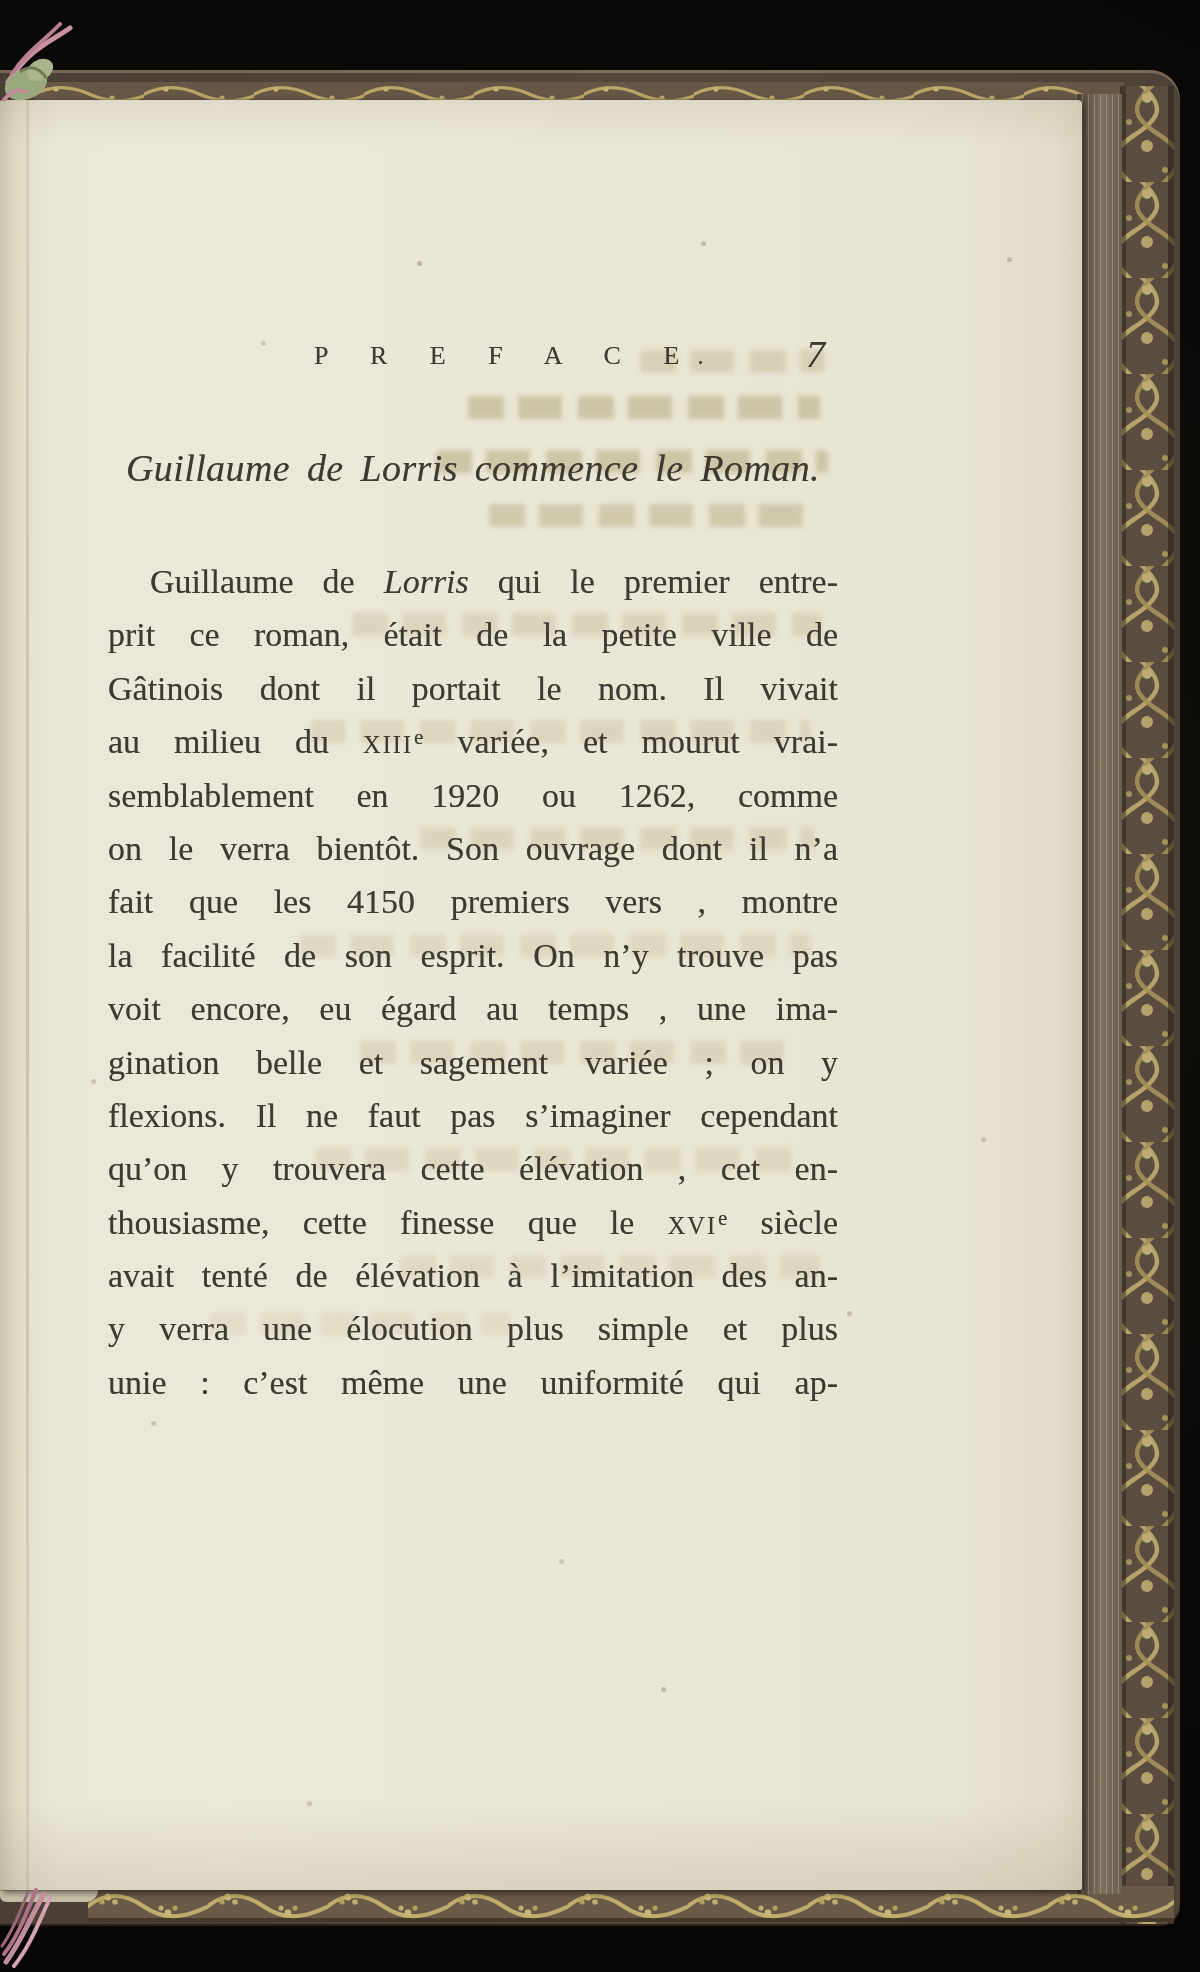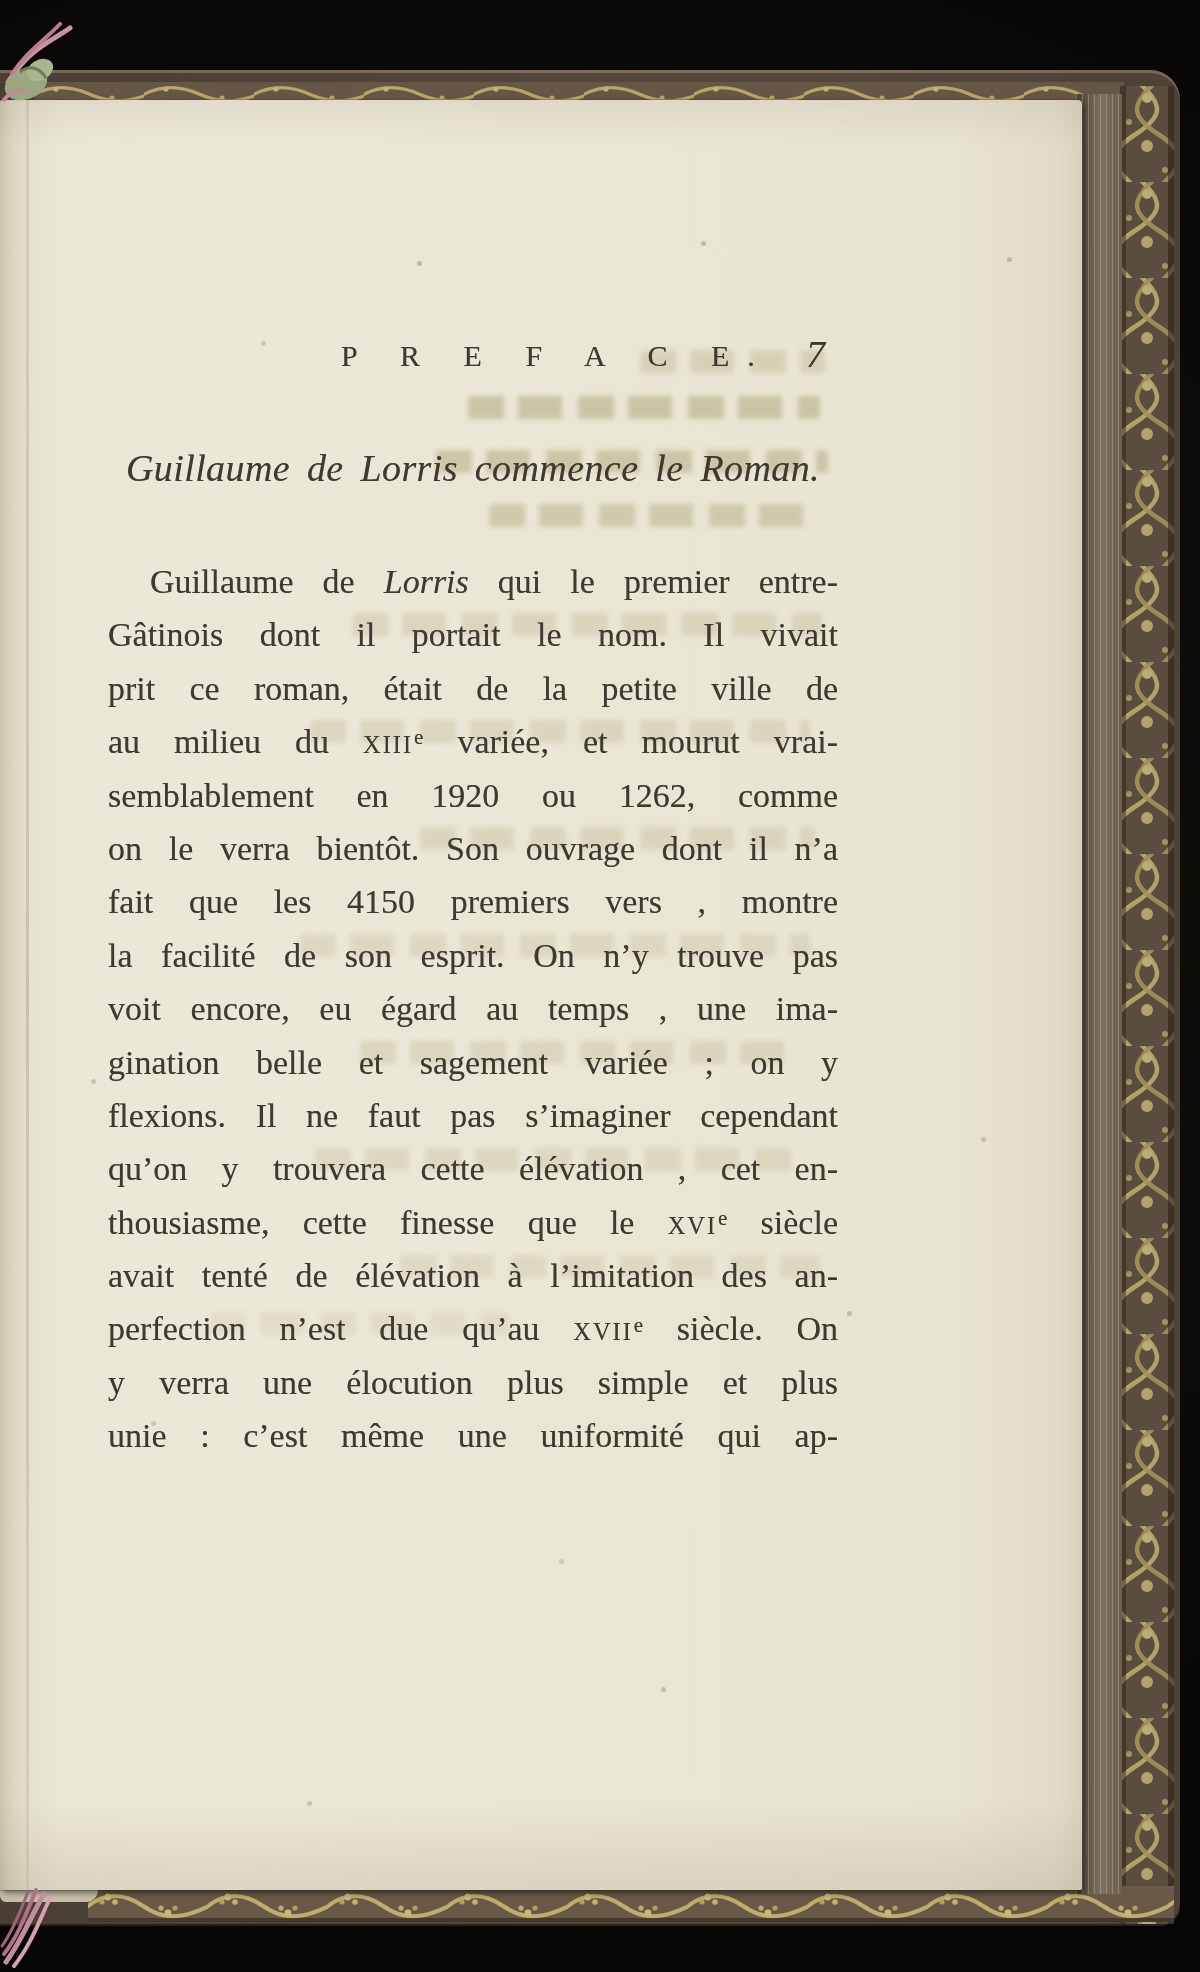--- a/index.html
+++ b/index.html
@@ -47,22 +47,22 @@
   }
   
   .page::before{
     content:"";position:absolute;left:26px;top:0;width:3px;height:100%;
     background:linear-gradient(180deg, rgba(140,125,95,.18), rgba(140,125,95,.30), rgba(140,125,95,.16));
   }
 
   
   .ink{color:#3e3a32;text-shadow:0 0 .6px rgba(62,58,50,.55);}
   .page-title{
-    left:341px;top:236px;width:420px;height:40px;line-height:40px;
-    font-size:30px;letter-spacing:18px;white-space:nowrap;
+    left:314px;top:236px;width:420px;height:40px;line-height:40px;
+    font-size:26px;letter-spacing:18px;white-space:nowrap;
   }
   .page-number{
     left:806px;top:232px;width:60px;height:44px;line-height:44px;
     font-size:38px;font-style:italic;
   }
   .section-heading{
     left:126px;top:342px;width:700px;height:52px;line-height:52px;
     font-size:38px;font-style:italic;word-spacing:7px;letter-spacing:.4px;white-space:nowrap;
   }
   .paragraph{
@@ -183,34 +183,33 @@
   </div>
 
   <div class="abs specks"></div>
 
   <div class="abs ink page-title">P R E F A C E.</div>
   <div class="abs ink page-number">7</div>
   <div class="abs ink section-heading">Guillaume de Lorris commence le Roman.</div>
 
   <div class="abs ink paragraph">
       <div class="tline indent"><span>Guillaume de </span><span class="seg-i">Lorris</span><span> qui le premier entre-</span></div>
+      <div class="tline"><span>prit ce roman, était de la petite ville de</span></div>
       <div class="tline"><span>Gâtinois dont il portait le nom. Il vivait</span></div>
-      <div class="tline"><span>prit ce roman, était de la petite ville de</span></div>
       <div class="tline"><span>au milieu du </span><span class="seg-sc">XIII</span><span class="seg-sup">e</span><span> variée, et mourut vrai-</span></div>
       <div class="tline"><span>semblablement en 1920 ou 1262, comme</span></div>
       <div class="tline"><span>on le verra bientôt. Son ouvrage dont il n’a</span></div>
       <div class="tline"><span>fait que les 4150 premiers vers , montre</span></div>
       <div class="tline"><span>la facilité de son esprit. On n’y trouve pas</span></div>
       <div class="tline"><span>voit encore, eu égard au temps , une ima-</span></div>
       <div class="tline"><span>gination belle et sagement variée ; on y</span></div>
       <div class="tline"><span>flexions. Il ne faut pas s’imaginer cependant</span></div>
       <div class="tline"><span>qu’on y trouvera cette élévation , cet en-</span></div>
       <div class="tline"><span>thousiasme, cette finesse que le </span><span class="seg-sc">XVI</span><span class="seg-sup">e</span><span> siècle</span></div>
       <div class="tline"><span>avait tenté de élévation à l’imitation des an-</span></div>
-      <div class="tline"><span>perfection n’est due qu’au </span><span class="seg-sc">XVII</span><span class="seg-sup">e</span><span> siècle. On</span></div>
       <div class="tline"><span>y verra une élocution plus simple et plus</span></div>
       <div class="tline"><span>unie : c’est même une uniformité qui ap-</span></div>
     </div>
 </div>
 
 <svg class="abs" style="left:0;top:22px" width="84" height="92" xmlns="http://www.w3.org/2000/svg">
   <path d="M70 6 C50 20 30 26 8 60" fill="none" stroke="#c793a0" stroke-width="5" stroke-linecap="round"></path>
   <path d="M60 2 C45 18 26 30 12 52" fill="none" stroke="#b97f90" stroke-width="4" stroke-linecap="round"></path>
   <ellipse cx="26" cy="62" rx="22" ry="15" fill="#9aa87f" transform="rotate(-22 26 62)"></ellipse>
   <ellipse cx="40" cy="48" rx="14" ry="10" fill="#aab48d" transform="rotate(-30 40 48)"></ellipse>

